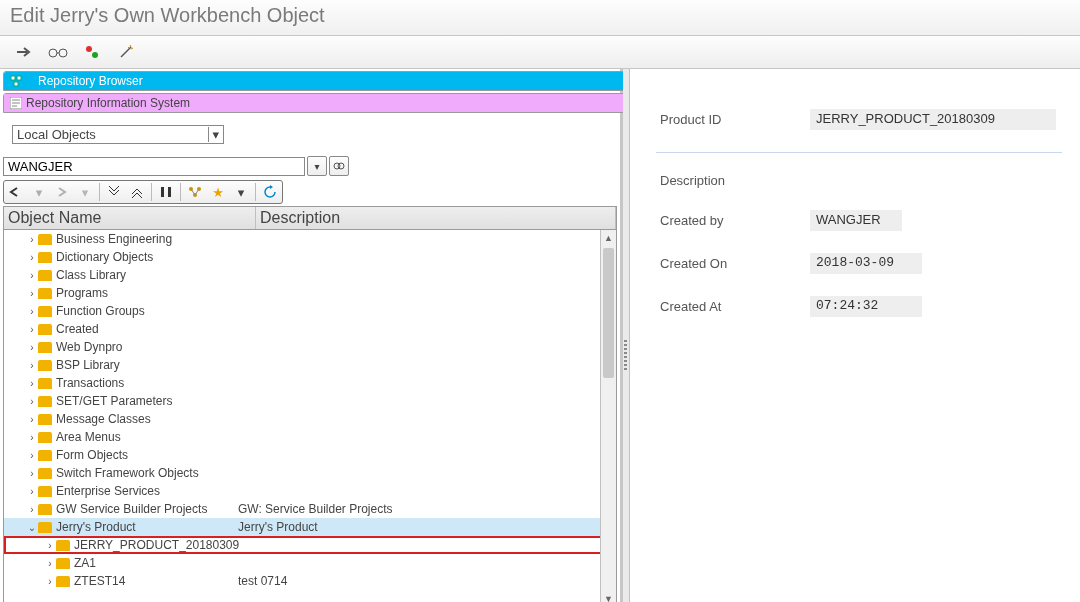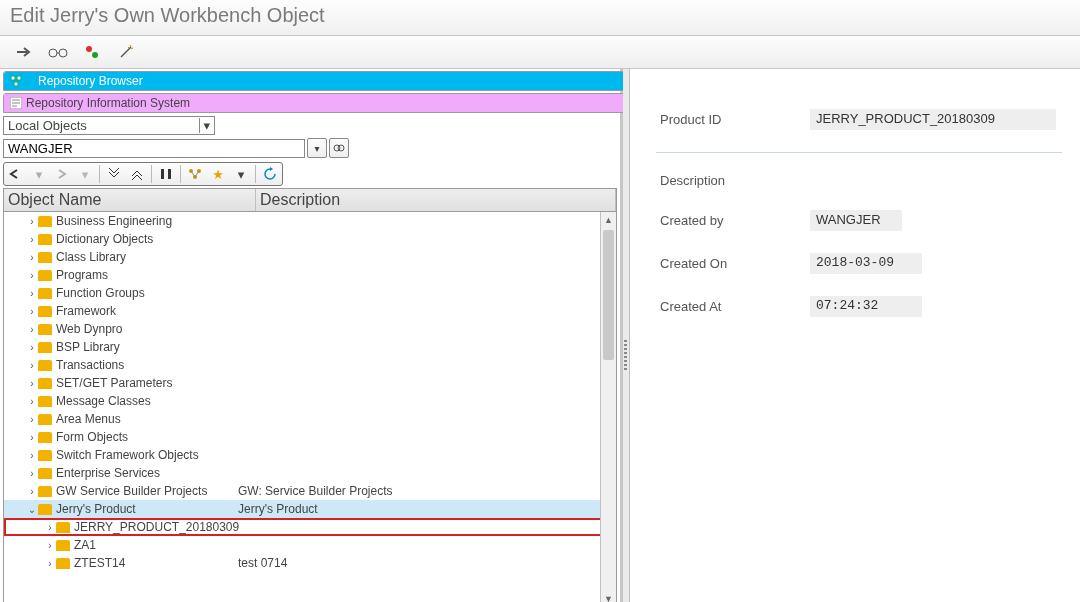--- a/index.html
+++ b/index.html
@@ -90,21 +90,21 @@
     padding: 2px 6px;
     font-size: 12px;
     display: flex;
     align-items: center;
     gap: 4px;
   }
 
   .selector-row {
     display: flex;
     gap: 0;
-    margin: 3px;
+    margin: 12px;
     align-items: center;
   }
   .dropdown {
     border: 1px solid #888;
     background: #fff;
     padding: 1px 4px;
     font-size: 13px;
     display: flex;
     align-items: center;
     justify-content: space-between;
@@ -437,21 +437,21 @@
         <div class="tree-row">
           <span class="indent" style="width: 22px;"></span>
           <span class="tw">›</span>
           <span class="folder"></span>
           <span>Function Groups</span>
         </div>
         <div class="tree-row">
           <span class="indent" style="width: 22px;"></span>
           <span class="tw">›</span>
           <span class="folder"></span>
-          <span>Framework</span>
+          <span>Created</span>
         </div>
         <div class="tree-row">
           <span class="indent" style="width: 22px;"></span>
           <span class="tw">›</span>
           <span class="folder"></span>
           <span>Web Dynpro</span>
         </div>
         <div class="tree-row">
           <span class="indent" style="width: 22px;"></span>
           <span class="tw">›</span>

